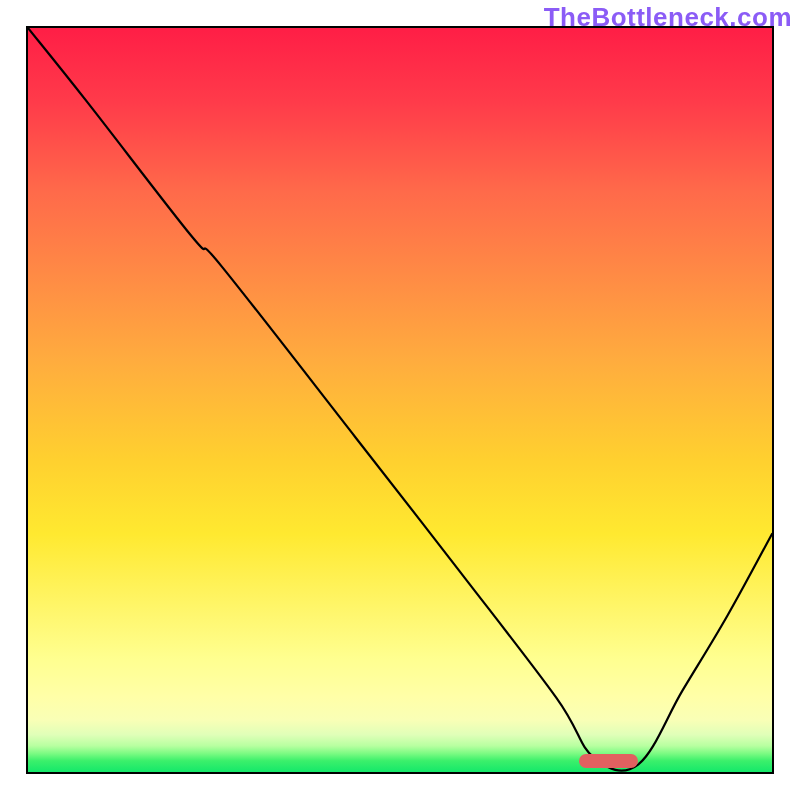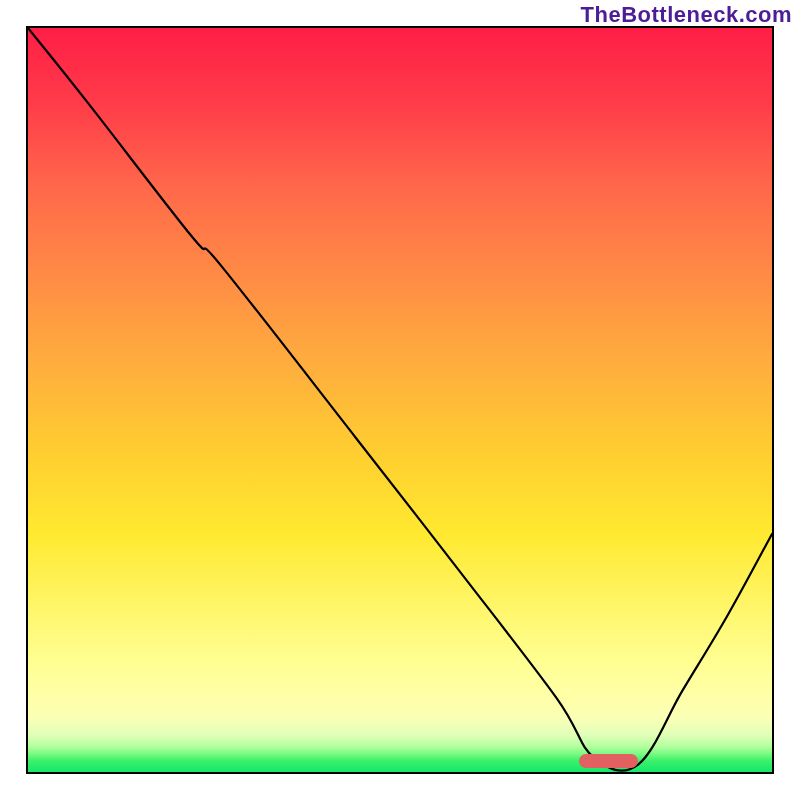--- a/index.html
+++ b/index.html
@@ -9,23 +9,23 @@
     height: 800px;
     background: #ffffff;
     position: relative;
     overflow: hidden;
   }
   .attribution {
     position: absolute;
     top: 2px;
     right: 8px;
     font-family: Arial, Helvetica, sans-serif;
-    font-size: 22px;
+    font-size: 26px;
     font-weight: bold;
-    color: #4c1d95;
+    color: #8b5cf6;
     letter-spacing: 0.5px;
   }
   .plot-frame {
     position: absolute;
     top: 26px;
     left: 26px;
     width: 748px;
     height: 748px;
     border: 2px solid #000000;
     box-sizing: border-box;

